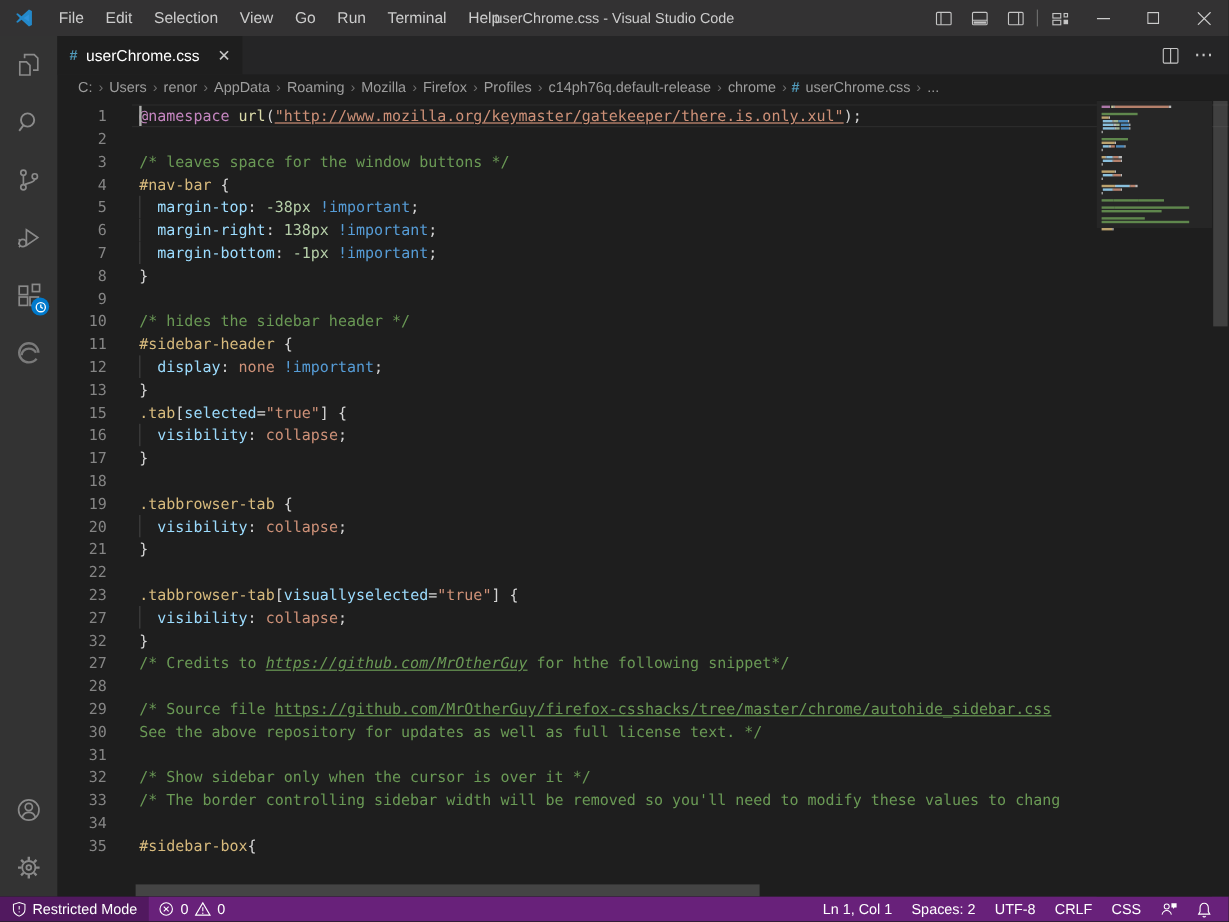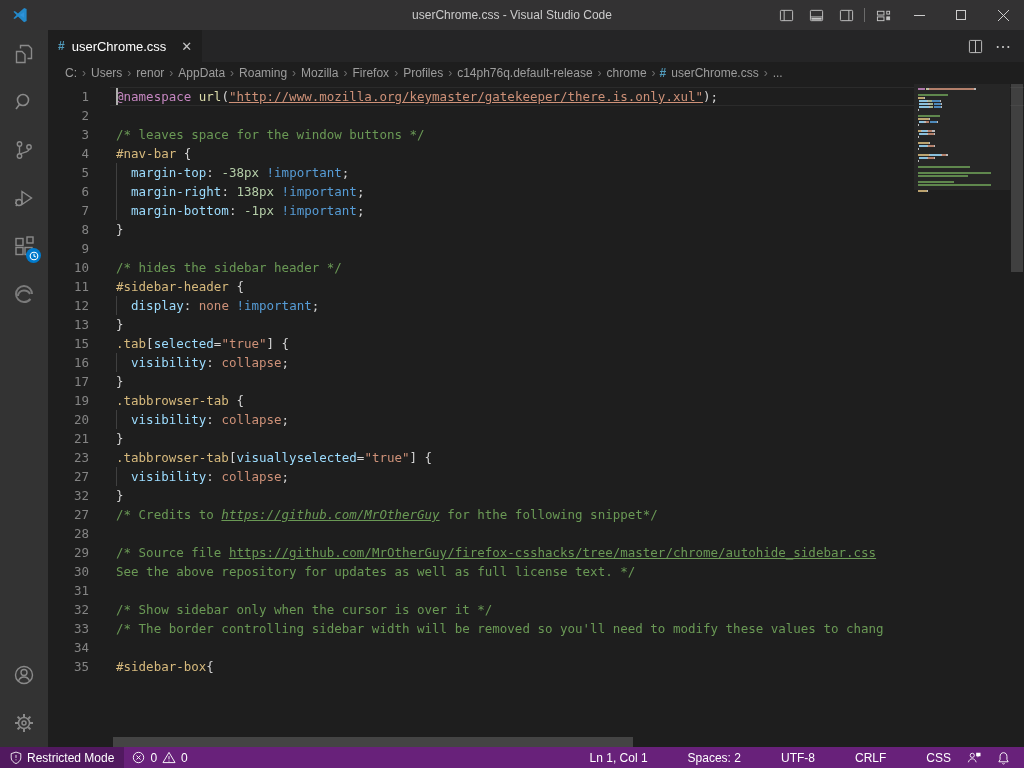--- a/index.html
+++ b/index.html
@@ -83,20 +83,30 @@
 </head>
 <body>
 
 <div class="titlebar">
   <div class="logo">
     <svg width="18" height="18" viewBox="0 0 24 24">
         <path fill="#2489ca" d="M17.5 2.5 9.3 10 5 6.7 3.2 7.6 7.4 12l-4.2 4.4 1.8.9L9.3 14l8.2 7.5 3.3-1.6V4.1z"></path>
         <path fill="#379ae6" d="M17.5 8.2 11.7 12l5.8 3.8z" opacity=".6"></path>
       </svg>
   </div>
+  <div class="menubar">
+      <div class="menu-item">File</div>
+      <div class="menu-item">Edit</div>
+      <div class="menu-item">Selection</div>
+      <div class="menu-item">View</div>
+      <div class="menu-item">Go</div>
+      <div class="menu-item">Run</div>
+      <div class="menu-item">Terminal</div>
+      <div class="menu-item">Help</div>
+    </div>
   <div class="window-title">userChrome.css - Visual Studio Code</div>
   <div class="tb-right">
     <div class="tb-icon">
       <svg width="15" height="15" viewBox="0 0 16 16" fill="none" stroke="#c5c5c5">
           <rect x="1.5" y="2.5" width="13" height="11" rx="1"></rect>
           <line x1="5.5" y1="2.5" x2="5.5" y2="13.5"></line>
         </svg>
     </div>
     <div class="tb-icon">
       <svg width="15" height="15" viewBox="0 0 16 16" fill="none" stroke="#c5c5c5">
@@ -323,30 +333,38 @@
           </div>
           <div class="code-row guide">
             <span class="gutter">16</span>
             <span class="code"><span style="color: rgb(212, 212, 212);">  </span><span style="color: rgb(156, 220, 254);">visibility</span><span style="color: rgb(212, 212, 212);">: </span><span style="color: rgb(206, 145, 120);">collapse</span><span style="color: rgb(212, 212, 212);">;</span></span>
           </div>
           <div class="code-row">
             <span class="gutter">17</span>
             <span class="code"><span style="color: rgb(212, 212, 212);">}</span></span>
           </div>
           <div class="code-row">
+            <span class="gutter">18</span>
+            <span class="code"></span>
+          </div>
+          <div class="code-row">
             <span class="gutter">19</span>
             <span class="code"><span style="color: rgb(215, 186, 125);">.tabbrowser-tab</span><span style="color: rgb(212, 212, 212);"> {</span></span>
           </div>
           <div class="code-row guide">
             <span class="gutter">20</span>
             <span class="code"><span style="color: rgb(212, 212, 212);">  </span><span style="color: rgb(156, 220, 254);">visibility</span><span style="color: rgb(212, 212, 212);">: </span><span style="color: rgb(206, 145, 120);">collapse</span><span style="color: rgb(212, 212, 212);">;</span></span>
           </div>
           <div class="code-row">
             <span class="gutter">21</span>
             <span class="code"><span style="color: rgb(212, 212, 212);">}</span></span>
+          </div>
+          <div class="code-row">
+            <span class="gutter">22</span>
+            <span class="code"></span>
           </div>
           <div class="code-row">
             <span class="gutter">23</span>
             <span class="code"><span style="color: rgb(215, 186, 125);">.tabbrowser-tab</span><span style="color: rgb(212, 212, 212);">[</span><span style="color: rgb(156, 220, 254);">visuallyselected</span><span style="color: rgb(212, 212, 212);">=</span><span style="color: rgb(206, 145, 120);">"true"</span><span style="color: rgb(212, 212, 212);">] {</span></span>
           </div>
           <div class="code-row guide">
             <span class="gutter">27</span>
             <span class="code"><span style="color: rgb(212, 212, 212);">  </span><span style="color: rgb(156, 220, 254);">visibility</span><span style="color: rgb(212, 212, 212);">: </span><span style="color: rgb(206, 145, 120);">collapse</span><span style="color: rgb(212, 212, 212);">;</span></span>
           </div>
           <div class="code-row">
@@ -553,21 +571,21 @@
       </svg>
     <span>0</span>
     <svg width="14" height="13" viewBox="0 0 15 14" fill="none" stroke="#ffffff">
         <path d="M7.5 1.5 14 12.5H1z"></path>
         <line x1="7.5" y1="5.5" x2="7.5" y2="9"></line>
         <circle cx="7.5" cy="10.8" r="0.6" fill="#fff" stroke="none"></circle>
       </svg>
     <span>0</span>
   </div>
   <div class="sb-right">
-    <div id="sb-right-items" style="display:flex;height:100%;gap:24px;">
+    <div id="sb-right-items" style="display:flex;height:100%;">
         <div class="sb-item">Ln 1, Col 1</div>
         <div class="sb-item">Spaces: 2</div>
         <div class="sb-item">UTF-8</div>
         <div class="sb-item">CRLF</div>
         <div class="sb-item">CSS</div>
       </div>
     <div class="sb-item">
       <svg width="14" height="13" viewBox="0 0 16 15" fill="none" stroke="#ffffff">
           <circle cx="6" cy="5" r="2.4"></circle>
           <path d="M1.5 13c.7-2.6 2.4-4 4.5-4 2.1 0 3.8 1.4 4.5 4"></path>

